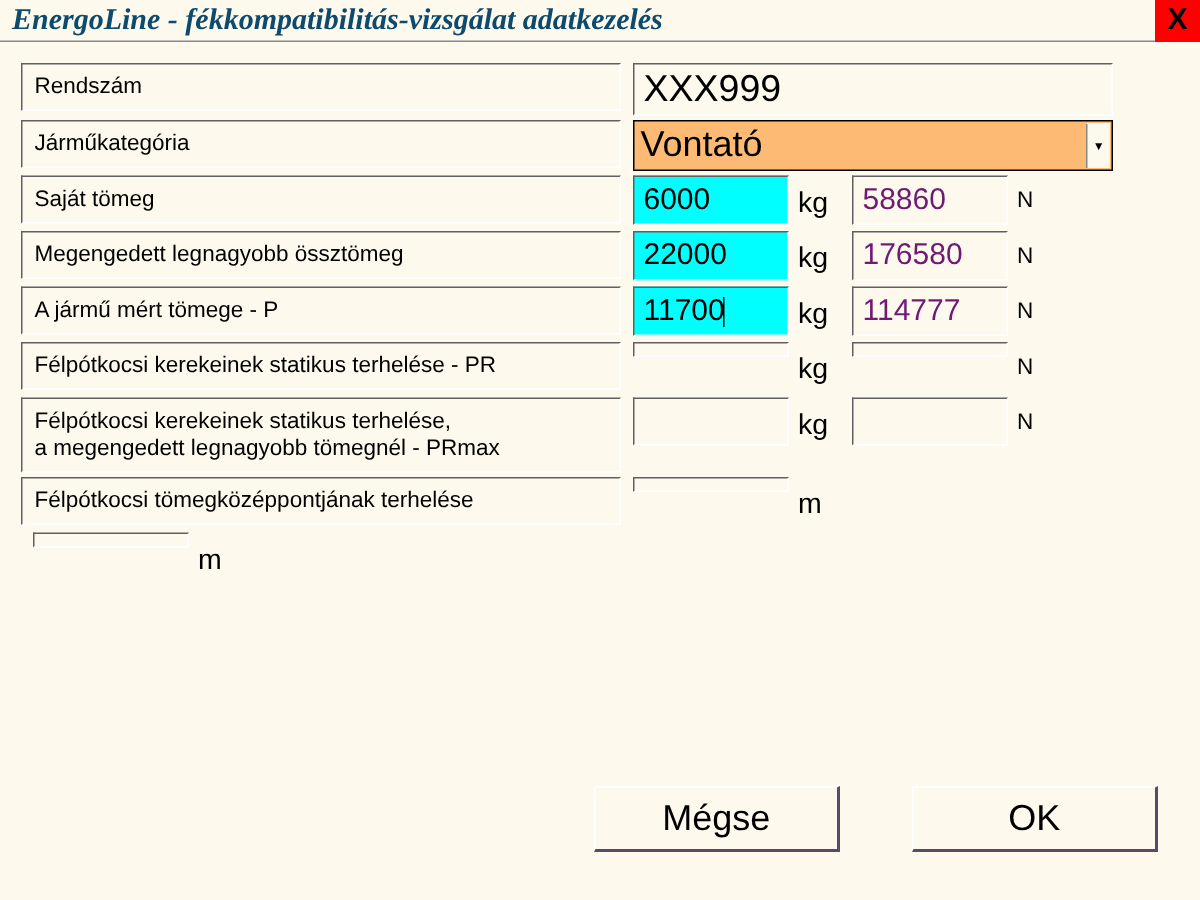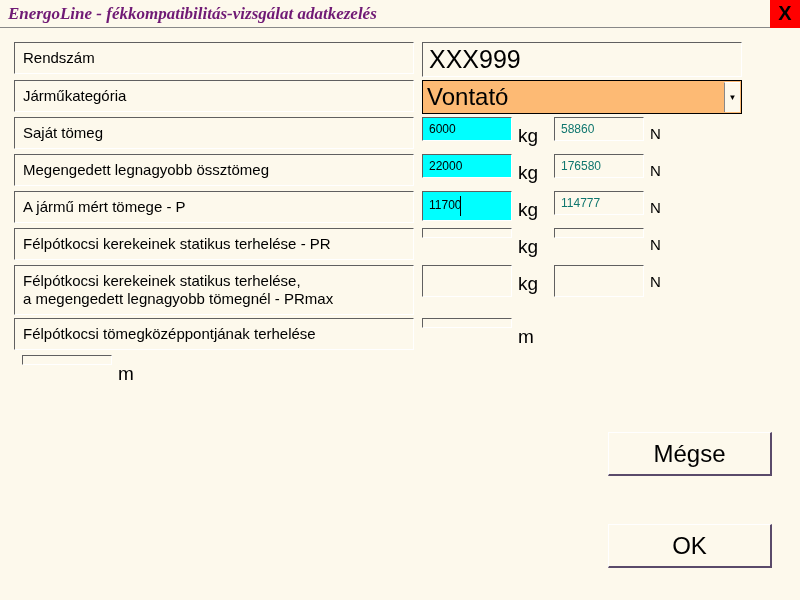--- a/index.html
+++ b/index.html
@@ -15,22 +15,22 @@
       justify-content: space-between;
       align-items: center;
       height: 28px;
       border-bottom: 1px solid #888;
       padding-left: 8px;
     }
     .title {
       font-family: "Times New Roman", serif;
       font-style: italic;
       font-weight: bold;
-      font-size: 17px;
-      color: #701a75;
+      font-size: 20px;
+      color: #0c4a6e;
     }
     .close-btn {
       width: 30px;
       height: 28px;
       background: #ff0000;
       color: #000;
       font-weight: bold;
       font-size: 20px;
       text-align: center;
       line-height: 26px;
@@ -87,32 +87,32 @@
       width: 16px;
       background: #fdf9ec;
       border-left: 1px solid #888;
       border-top: 1px solid #fff;
       display: flex;
       align-items: center;
       justify-content: center;
       font-size: 8px;
     }
     .input-small {
-      width: 90px;
+      width: 104px;
       border-top: 1px solid #606060;
       border-left: 1px solid #606060;
       border-right: 1px solid #fff;
       border-bottom: 1px solid #fff;
       padding: 4px 6px;
-      font-size: 12px;
+      font-size: 20px;
       margin-left: 8px;
       background: #fdf9ec;
     }
     .input-small.cyan { background: #00ffff; }
-    .input-small.gray { color: #0f766e; }
+    .input-small.gray { color: #701a75; }
     .unit {
       width: 34px;
       font-size: 19px;
       padding: 8px 4px 0 6px;
     }
     .unit-n {
       width: 24px;
       font-size: 15px;
       padding: 8px 0 0 6px;
     }
@@ -123,21 +123,20 @@
       background: #000;
       vertical-align: middle;
       margin-left: -1px;
     }
     .button-row {
       position: absolute;
       bottom: 32px;
       right: 28px;
       display: flex;
       gap: 48px;
-      flex-direction: column;
     }
     .btn {
       width: 164px;
       height: 44px;
       border-top: 1px solid #fff;
       border-left: 1px solid #fff;
       border-right: 2px solid #5a4a6a;
       border-bottom: 2px solid #5a4a6a;
       background: #fdf9ec;
       font-size: 24px;

